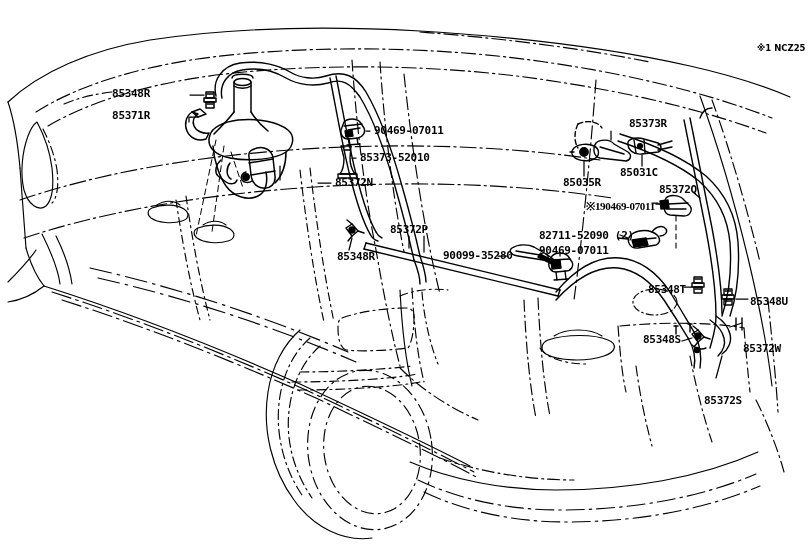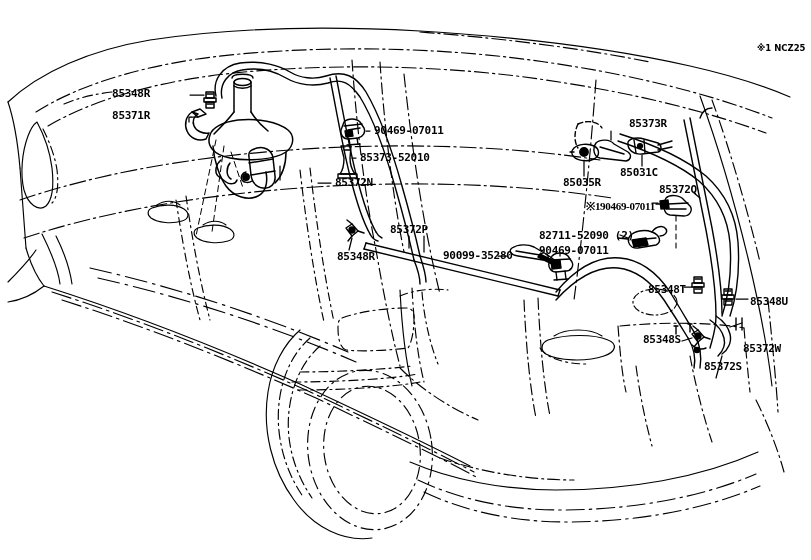--- a/index.html
+++ b/index.html
@@ -364,19 +364,19 @@
   <div class="lbl" style="left:563px;top:177px;">85035R</div>
   <div class="lbl" style="left:620px;top:167px;text-align:right;">85031C</div>
   <div class="lbl" style="left:659px;top:184px;">85372Q</div>
   <div class="lbl" style="left:586px;top:200px;font-family:Liberation Serif, serif;">※190469-07011</div>
   <div class="lbl" style="left:539px;top:230px;">82711-52090 (2)</div>
   <div class="lbl" style="left:539px;top:245px;">90469-07011</div>
   <div class="lbl" style="left:648px;top:284px;">85348T</div>
   <div class="lbl" style="left:750px;top:296px;">85348U</div>
   <div class="lbl" style="left:743px;top:319px;margin-top:24px;">85372W</div>
   <div class="lbl" style="left:643px;top:334px;">85348S</div>
-  <div class="lbl" style="left:704px;top:361px;">85372S</div>
+  <div class="lbl" style="left:704px;top:395px;">85372S</div>
 
 
   <div class="corner" style="left:757px;top:8px;">※1 NCZ25</div>
   <div class="corner" style="left:757px;top:543px;">851235D</div>
 
 </div>
 
 </body></html>

